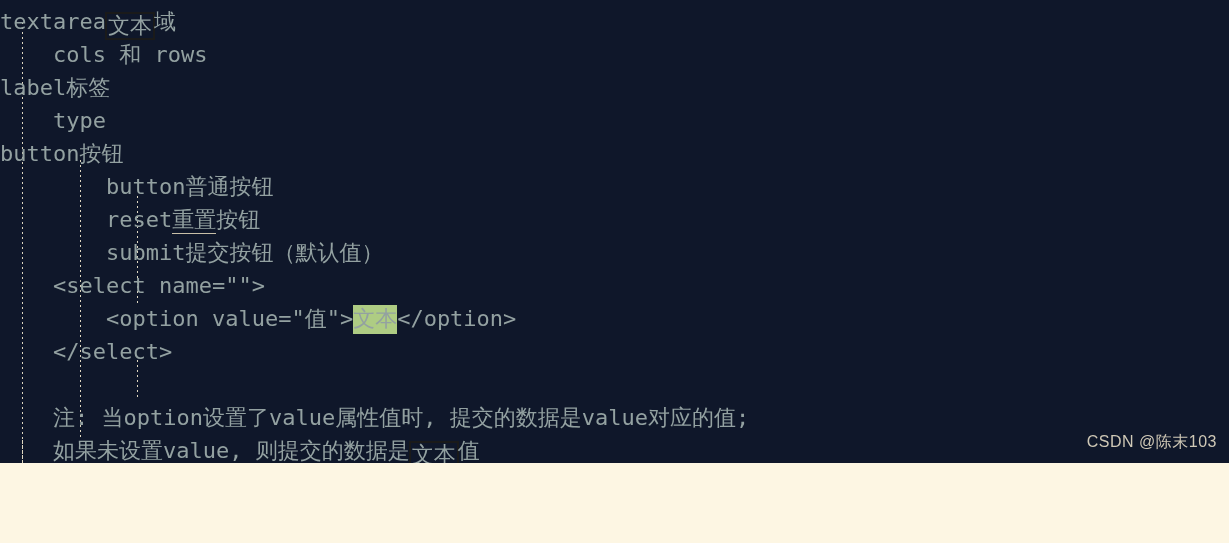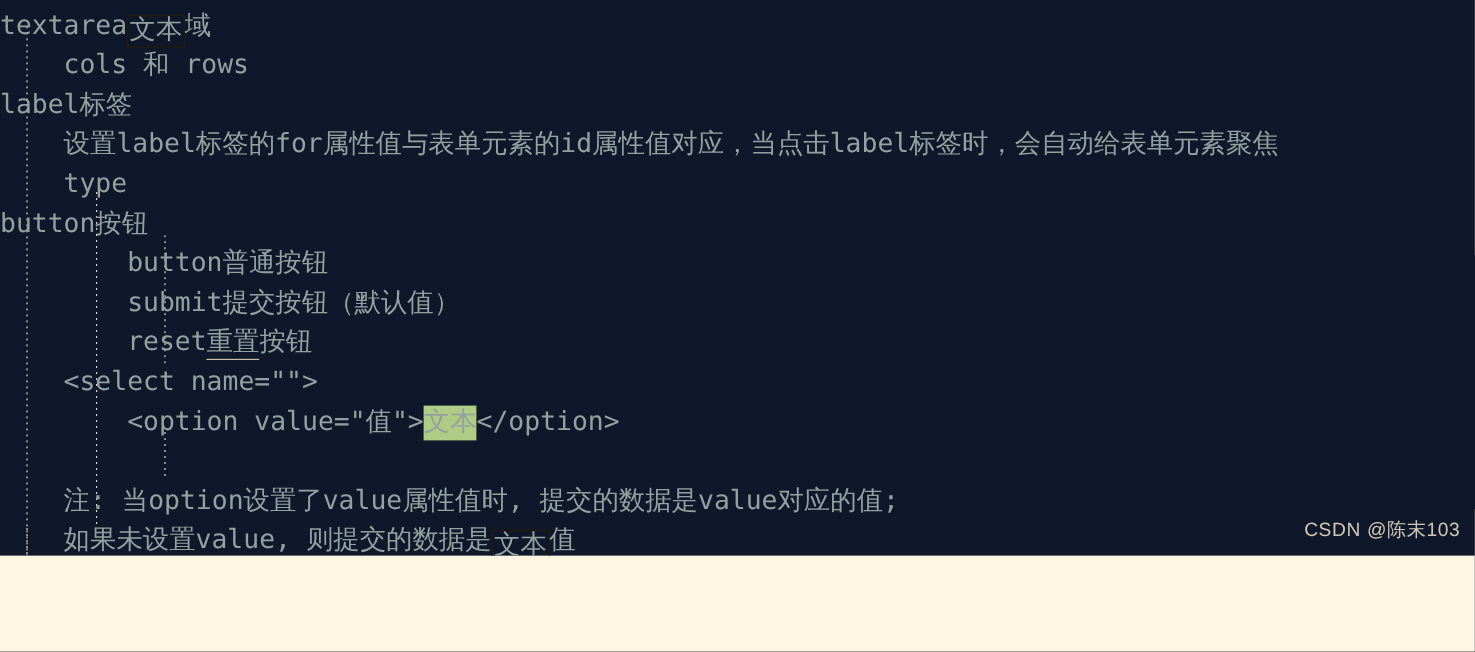--- a/index.html
+++ b/index.html
@@ -110,37 +110,37 @@
   <div class="guide g6"></div>
 
   <div class="code">
 
     <div class="line"><span>textarea</span><span class="boxed">文本</span><span>域</span></div>
 
     <div class="line">    cols 和 rows</div>
 
     <div class="line">label标签</div>
 
-    <div class="line">    设置label标签的for属性值与表单元素的id属性值对应，当点击label标签时，会自动给表单元素聚焦</div>
 
     <div class="line">    type</div>
 
     <div class="line">button按钮</div>
 
     <div class="line">        button普通按钮</div>
 
+    <div class="line"><span>        reset</span><span class="uline">重置</span><span>按钮</span></div>
+
     <div class="line">        submit提交按钮（默认值）</div>
-
-    <div class="line"><span>        reset</span><span class="uline">重置</span><span>按钮</span></div>
 
 
     <div class="line">    &lt;select name=""&gt;</div>
 
     <div class="line"><span>        &lt;option value="值"&gt;</span><span class="hl-green">文本</span><span>&lt;/option&gt;</span></div>
 
+    <div class="line">    &lt;/select&gt;</div>
 
     <div class="line"></div>
 
     <div class="line">    注: 当option设置了value属性值时, 提交的数据是value对应的值;</div>
 
     <div class="line"><span>    如果未设置value, 则提交的数据是</span><span class="boxed">文本</span><span>值</span></div>
 
   </div>
 
   <div class="watermark">CSDN @陈末103</div>

